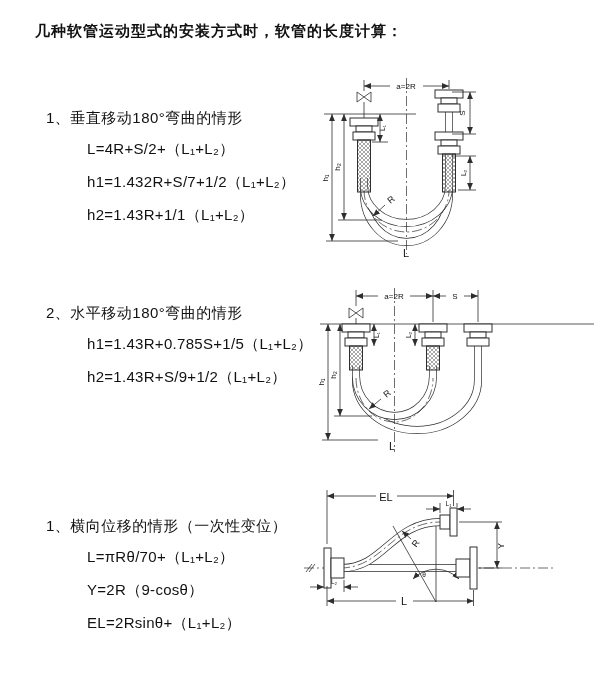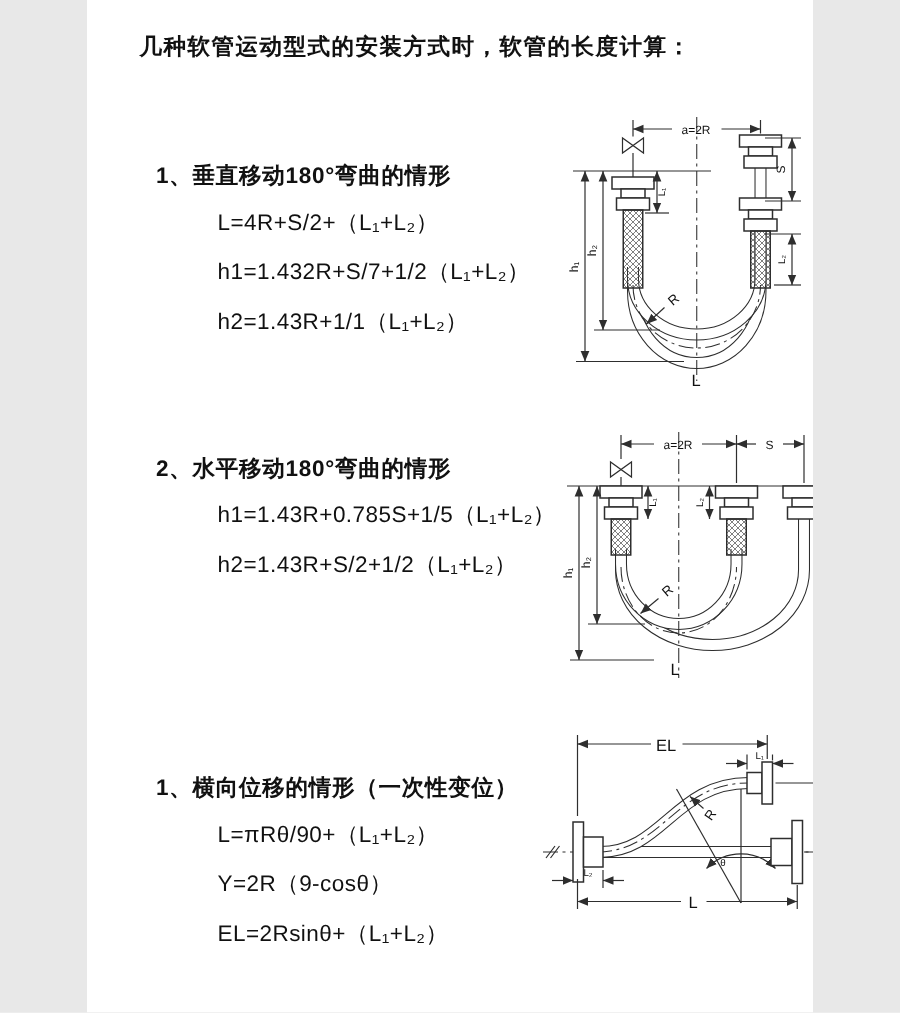--- a/index.html
+++ b/index.html
@@ -1,27 +1,27 @@
 <!DOCTYPE html>
 <html style="--ink: #111111; --line: #2e2e2e; --bg: #ffffff;"><head>
 <meta charset="utf-8">
 <style>
   :root { --ink:#111111; --line:#2e2e2e; --bg:#ffffff; }
   html,body { margin:0; padding:0; background:#e8e8e8; }
   .page {
-    position:relative; width:484px; height:675px; background:var(--bg);
+    position:relative; width:600px; height:675px; background:var(--bg);
     font-family:"Liberation Sans","DejaVu Sans",sans-serif; color:var(--ink);
     overflow:hidden; margin:0 auto;
   }
   .title {
     position:absolute; left:35px; top:22px; margin:0;
     font-size:15px; font-weight:bold; letter-spacing:1px;
   }
   .sec { position:absolute; left:46px; }
-  .sec .heading { font-size:15px; font-weight:bold; letter-spacing:.5px; margin:0 0 12px 0; line-height:19px; }
+  .sec .heading { font-size:15px; font-weight:normal; letter-spacing:.5px; margin:0 0 12px 0; line-height:19px; }
   .sec .formula { font-size:15px; letter-spacing:.3px; margin:0 0 14px 41px; line-height:19px; }
   .diagram { position:absolute; }
   
   svg { display:block; }
   .thin { stroke:var(--line); stroke-width:.8;  fill:none; }
   .dim  { stroke:var(--line); stroke-width:.8;  fill:none; }
   .cl   { stroke:var(--line); stroke-width:.7;  fill:none; stroke-dasharray:10 3 2 3; }
   .tube   { stroke:var(--line); stroke-width:8;   fill:none; }
   .tubein { stroke:var(--bg);   stroke-width:6.6; fill:none; }
   .fit  { fill:var(--bg); stroke:var(--line); stroke-width:1; }
@@ -42,26 +42,26 @@
   <div class="sec" style="top:108px">
     <div class="heading">1、垂直移动180°弯曲的情形</div>
     <div class="formula">L=4R+S/2+（L₁+L₂）</div>
     <div class="formula">h1=1.432R+S/7+1/2（L₁+L₂）</div>
     <div class="formula">h2=1.43R+1/1（L₁+L₂）</div>
   </div>
 
   <div class="sec" style="top:303px">
     <div class="heading">2、水平移动180°弯曲的情形</div>
     <div class="formula">h1=1.43R+0.785S+1/5（L₁+L₂）</div>
-    <div class="formula">h2=1.43R+S/2+1/2（L₁+L₂）</div>
+    <div class="formula">h2=1.43R+S/9+1/2（L₁+L₂）</div>
   </div>
 
   <div class="sec" style="top:516px">
     <div class="heading">1、横向位移的情形（一次性变位）</div>
-    <div class="formula">L=πRθ/90+（L₁+L₂）</div>
+    <div class="formula">L=πRθ/70+（L₁+L₂）</div>
     <div class="formula">Y=2R（9-cosθ）</div>
     <div class="formula">EL=2Rsinθ+（L₁+L₂）</div>
   </div>
 
   <div class="diagram" style="left:306px; top:70px">
     <svg width="292" height="192" viewBox="0 0 292 192">
       <defs>
         <marker id="a1" viewBox="0 0 7 8" refX="7" refY="4" markerWidth="7" markerHeight="8" orient="auto-start-reverse" markerUnits="userSpaceOnUse">
           <path d="M0,1.1 L7,4 L0,6.9 Z" fill="#2e2e2e"></path>
         </marker>

